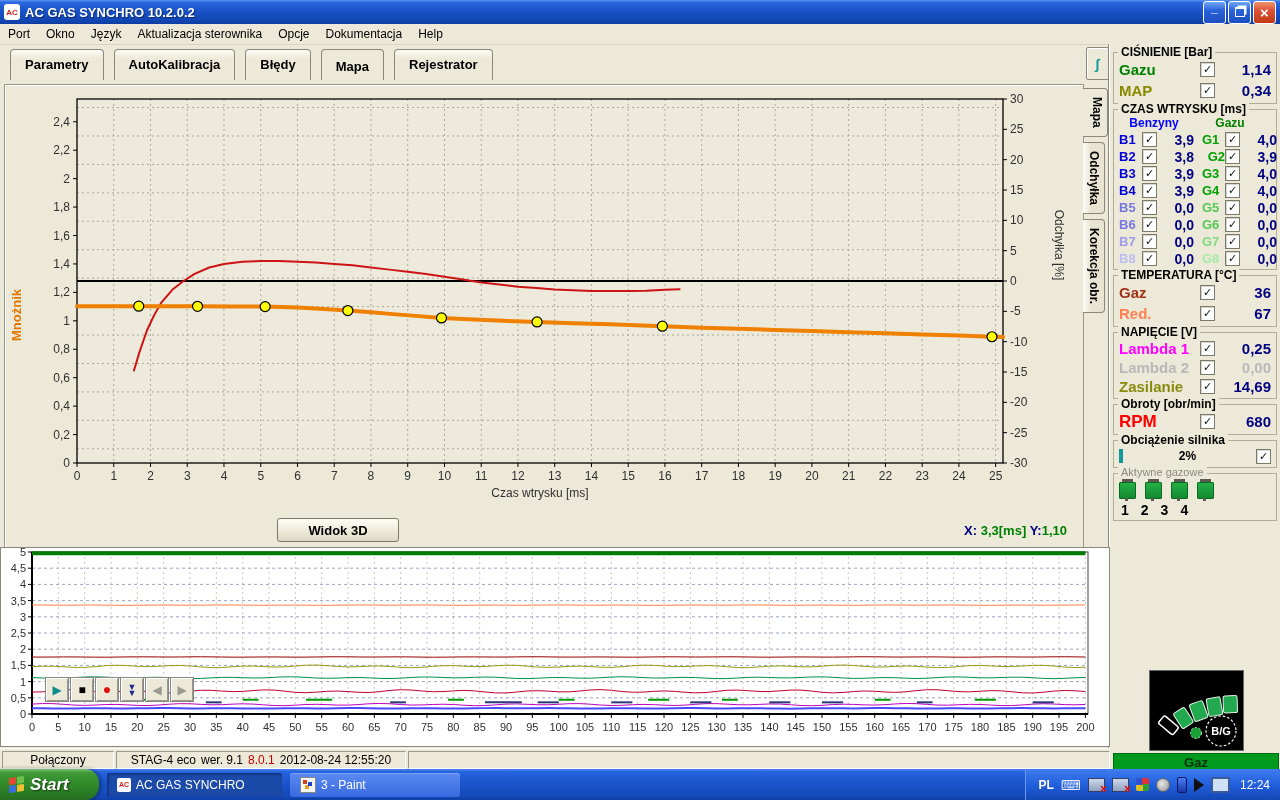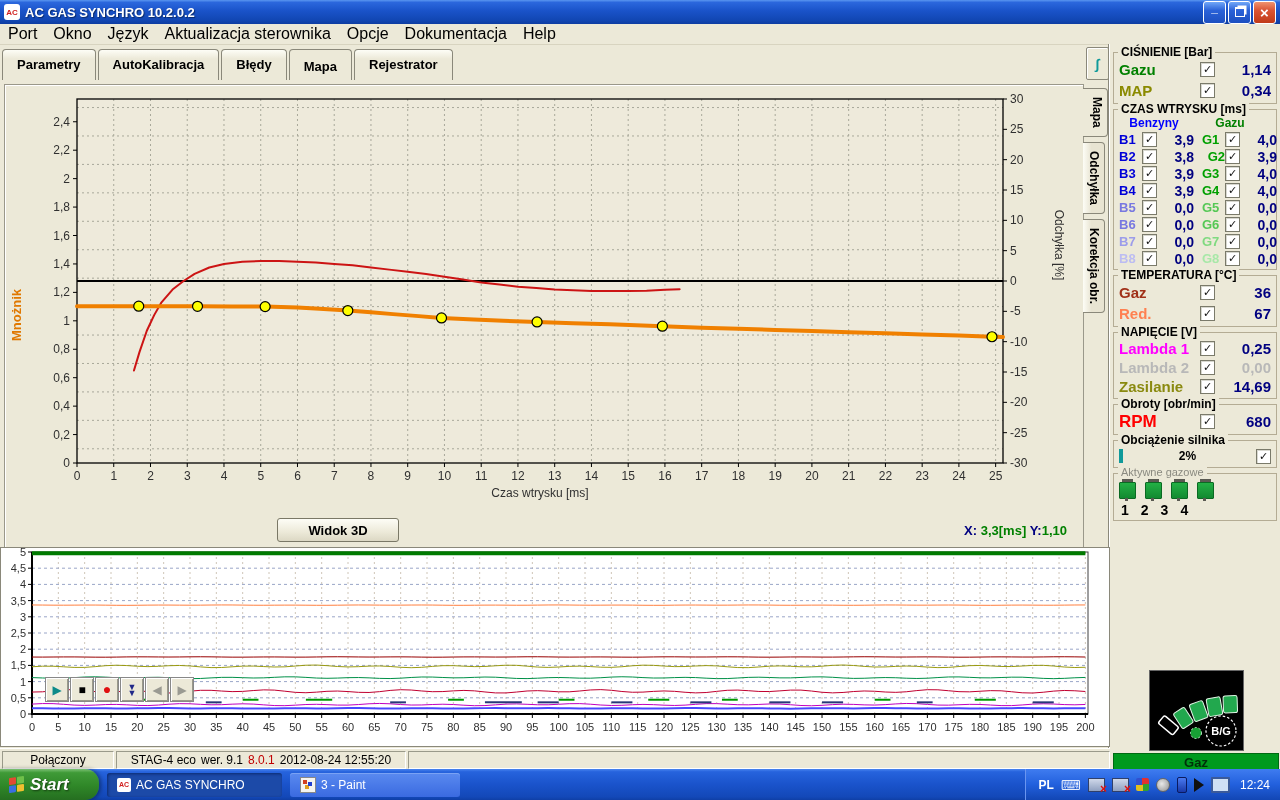--- a/index.html
+++ b/index.html
@@ -13,26 +13,26 @@
   .title-text{color:#fff;font-weight:bold;font-size:13px;margin-left:5px;text-shadow:1px 1px 1px #0a2a6a;flex:1;}
   .winbtn{width:21px;height:21px;margin-left:2px;border:1px solid #fff;border-radius:3px;
     background:linear-gradient(180deg,#71a7f8,#2a62d8 40%,#1c4fc0);display:flex;align-items:center;justify-content:center;
     color:#fff;font-size:12px;font-weight:bold;}
   .winbtn.close{background:linear-gradient(180deg,#f0936f,#da5434 40%,#c03a18);}
   .btn-min::after{content:"_";margin-top:-8px;}
   .btn-restore::after{content:"";width:8px;height:7px;border:1px solid #fff;border-top:2px solid #fff;background:transparent;box-shadow:2px -2px 0 -0.5px #fff;}
   .btn-close::after{content:"×";font-size:15px;}
   
   .menubar{position:absolute;left:0;top:24px;width:1280px;height:20px;background:#ece9d8;border-bottom:1px solid #d8d4c0;
-    display:flex;align-items:center;font-size:16px;color:#000;}
+    display:flex;align-items:center;font-size:12px;color:#000;}
   .menuitem{padding:2px 8px;}
   
   .tabrow{position:absolute;left:2px;top:46px;height:34px;display:flex;align-items:flex-end;}
   .tab{border:1px solid #8a887a;border-bottom:none;border-radius:4px 4px 0 0;background:linear-gradient(180deg,#fdfdf6,#ece9d8 30%);
-    padding:7px 14px 8px 14px;font-size:13px;font-weight:bold;margin-right:2px;color:#000;}
+    padding:7px 14px 8px 14px;font-size:13px;font-weight:bold;margin-right:2px;color:#000;margin-left:8px;}
   .tab.active{background:#ece9d8;padding-top:9px;padding-bottom:6px;}
   .squiggle-btn{position:absolute;left:1086px;top:47px;width:21px;height:31px;background:#ece9d8;border:1px solid #8a887a;
     border-radius:2px;box-shadow:inset 1px 1px 0 #fff;display:flex;align-items:center;justify-content:center;}
   .squiggle-icon{color:#109a9a;font-weight:bold;font-size:14px;}
   .squiggle-icon::after{content:"∫";}
   
   .main-panel{position:absolute;left:4px;top:84px;width:1078px;height:462px;background:#ece9d8;
     border:1px solid #9a988a;box-shadow:inset 1px 1px 0 #fff;}
   .btn3d{position:absolute;left:272px;top:433px;width:122px;height:24px;background:linear-gradient(180deg,#fdfdf6,#ece9d8 60%,#dcd8c4);
     border:1px solid #7a7866;border-radius:3px;font-size:13px;font-weight:bold;color:#000;display:flex;align-items:center;justify-content:center;}

